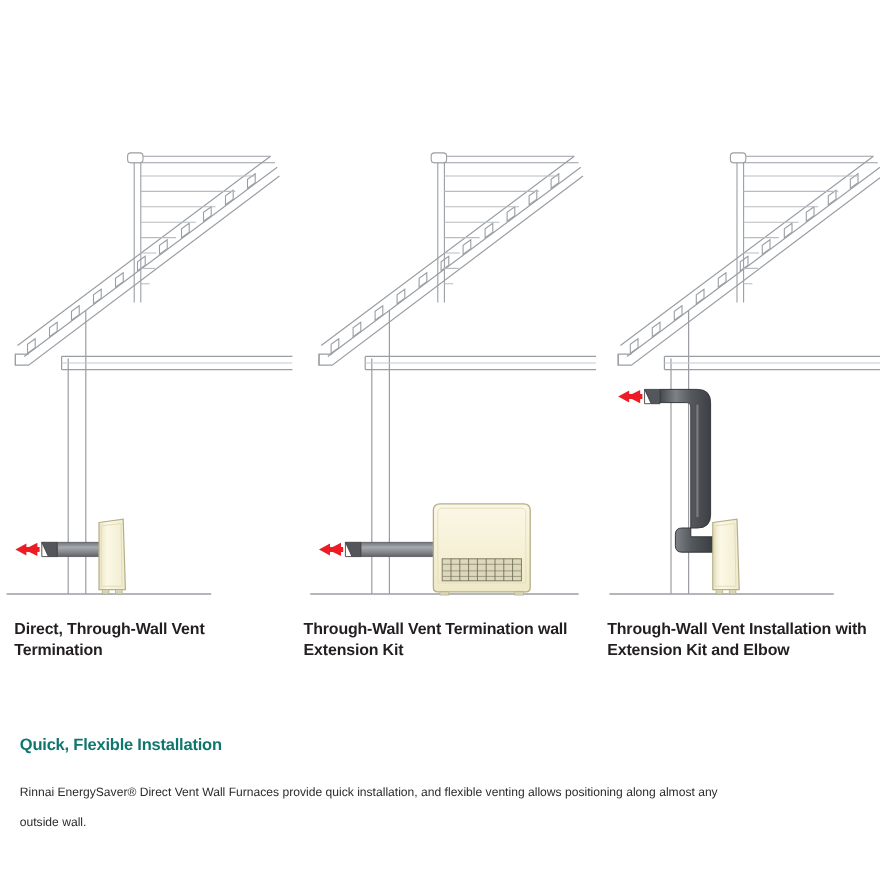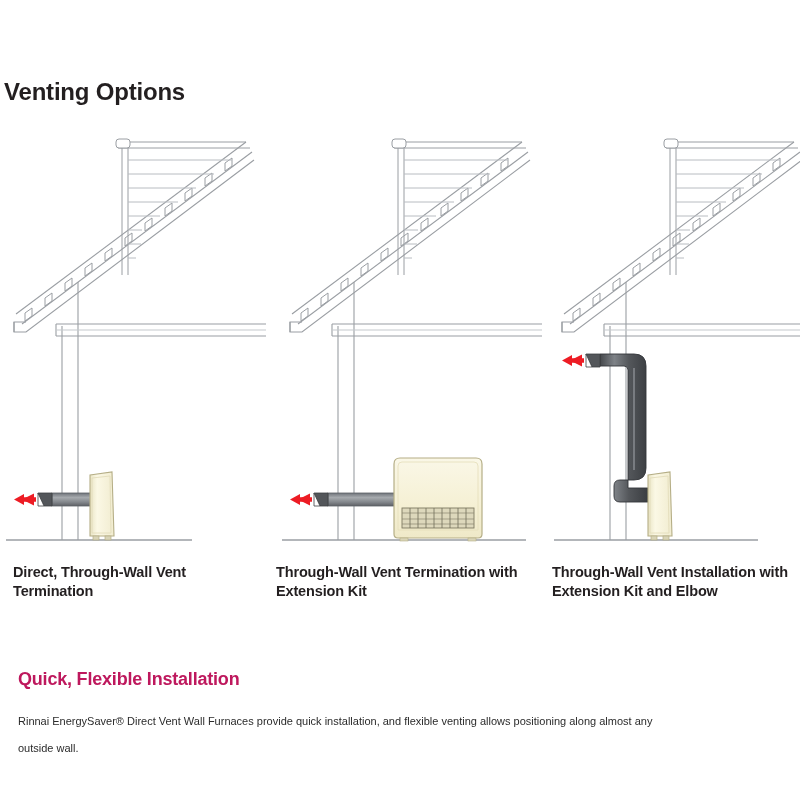--- a/index.html
+++ b/index.html
@@ -68,43 +68,42 @@
   .footer {
     position: absolute;
     left: 0;
     top: 660px;
     width: 800px;
   }
   .footer-title {
     position: absolute;
     left: 18px;
     top: 9px;
-    font-size: 18px;
+    font-size: 15px;
     font-weight: bold;
     letter-spacing: -0.2px;
-    color: #be185d;
+    color: #0f766e;
   }
   .footer-body {
     position: absolute;
     left: 18px;
     top: 48px;
     width: 655px;
     font-size: 11px;
     line-height: 27px;
     font-weight: normal;
     color: #2b2b2b;
   }
   svg { display: block; }
 </style>
 </head>
 <body>
 
 <div class="page">
 
-  <div class="section-title">Venting Options</div>
 
   <div class="diagrams">
 
     <div class="panel panel-1">
       <svg width="266" height="420" viewBox="0 0 266 420">
         <defs>
           <linearGradient id="pipeGradA1" x1="0" y1="0" x2="0" y2="1">
             <stop offset="0%" stop-color="#70747a"></stop>
             <stop offset="35%" stop-color="#a6aaae"></stop>
             <stop offset="70%" stop-color="#83878c"></stop>
@@ -405,21 +404,21 @@
           <path d="M102,348 L120,346 L121,403 L102,403 z" fill="none" stroke="#e3ddbb" stroke-width="0.9"></path>
           <rect x="103" y="406" width="6" height="4" fill="#d9d4b7" stroke="#b5ae86" stroke-width="0.7"></rect>
           <rect x="115" y="406" width="6" height="4" fill="#d9d4b7" stroke="#b5ae86" stroke-width="0.7"></rect>
         </g>
       </svg>
     </div>
   </div>
 
   <div class="captions">
     <div class="caption cap-1">Direct, Through-Wall Vent Termination</div>
-    <div class="caption cap-2">Through-Wall Vent Termination with Extension Kit</div>
+    <div class="caption cap-2">Through-Wall Vent Termination wall Extension Kit</div>
     <div class="caption cap-3">Through-Wall Vent Installation with Extension Kit and Elbow</div>
   </div>
 
   <div class="footer">
     <div class="footer-title">Quick, Flexible Installation</div>
     <div class="footer-body">Rinnai EnergySaver® Direct Vent Wall Furnaces provide quick installation, and flexible venting allows positioning along almost any outside wall.</div>
   </div>
 
 </div>
 

